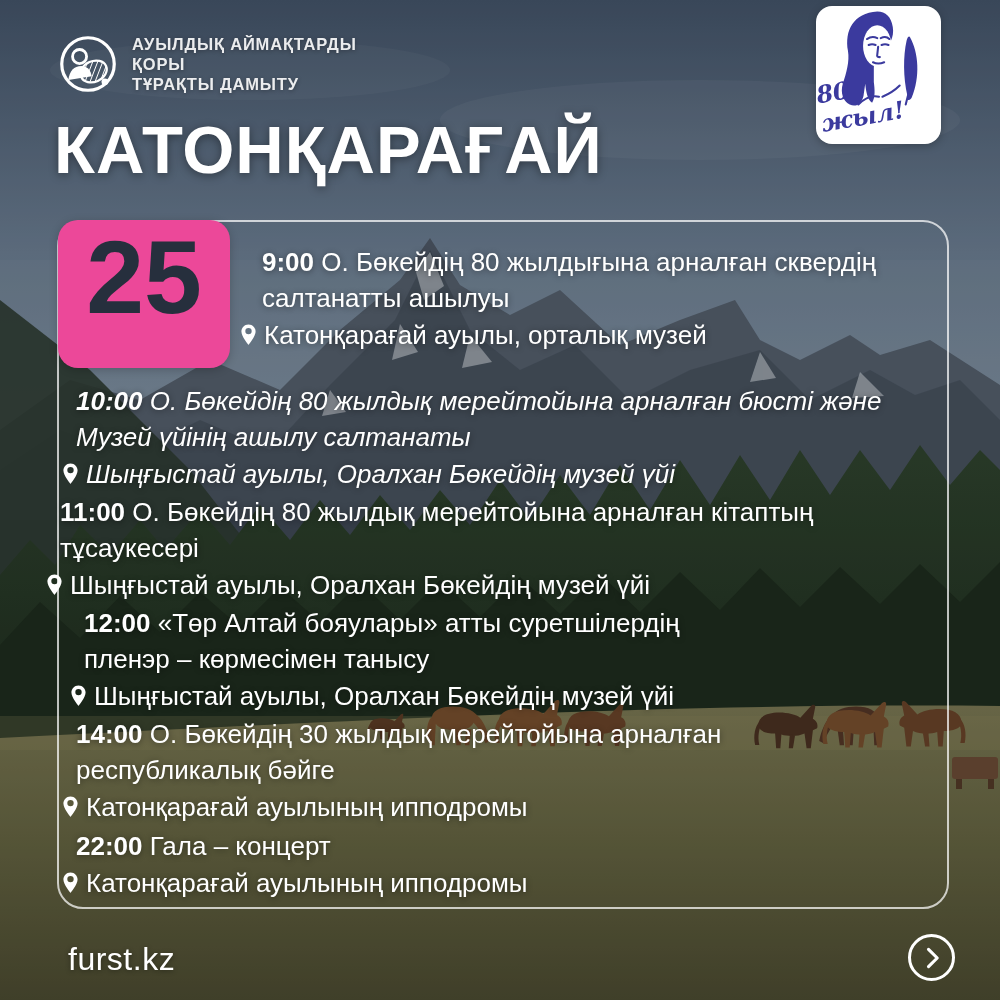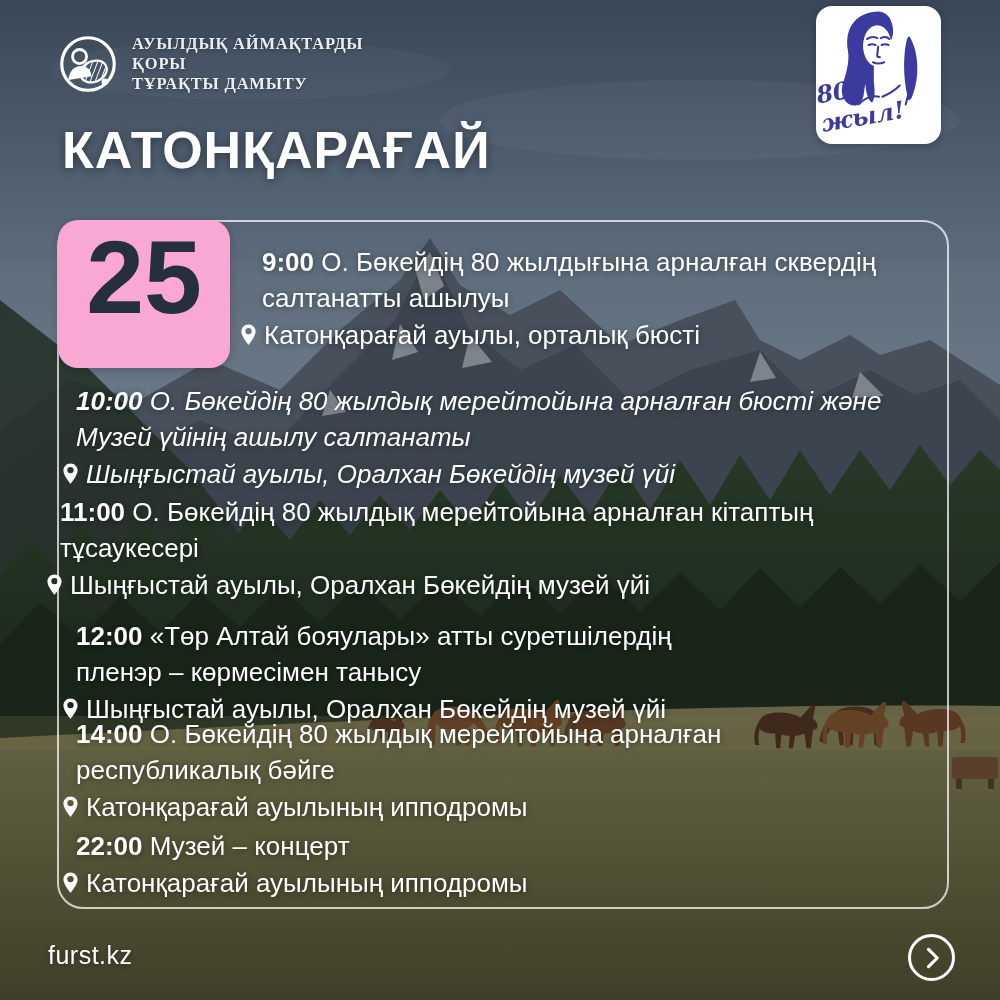--- a/index.html
+++ b/index.html
@@ -5,51 +5,51 @@
   html,body{margin:0;padding:0;background:#222;}
   .poster{
     position:relative;width:1000px;height:1000px;overflow:hidden;
     font-family:"Liberation Sans",sans-serif;color:#fff;
   }
   .bg{position:absolute;inset:0;}
   .bg svg{display:block;width:100%;height:100%;}
   .overlay{position:absolute;inset:0;background:rgba(16,22,32,.20);pointer-events:none;}
 
   
-  .org-block{position:absolute;left:58px;top:34px;display:flex;align-items:center;gap:14px;font-family:Liberation Serif, serif;}
+  .org-block{position:absolute;left:58px;top:34px;display:flex;align-items:center;gap:14px;}
   .org-icon{width:60px;height:60px;flex:0 0 auto;}
   .org-name{font-size:16.5px;line-height:20px;font-weight:700;letter-spacing:.8px;
     color:rgba(255,255,255,.9);text-transform:uppercase;text-shadow:0 1px 4px rgba(0,0,0,.35);}
   .badge{position:absolute;left:816px;top:6px;width:125px;height:138px;background:#fff;
     border-radius:16px;box-shadow:0 2px 8px rgba(0,0,0,.25);overflow:hidden;}
   .badge svg{position:absolute;left:4px;top:2px;width:118px;height:112px;}
   .badge-caption{position:absolute;left:8px;bottom:6px;width:110px;
     font-family:"DejaVu Serif",serif;font-style:italic;font-weight:700;font-size:24px;
     color:#3b3a9e;transform:rotate(-10deg);transform-origin:left bottom;}
 
-  .title{position:absolute;left:54px;top:116px;margin:8px;font-size:52px;font-weight:700;
+  .title{position:absolute;left:54px;top:116px;margin:0;font-size:67px;font-weight:700;
     letter-spacing:1px;line-height:1;text-shadow:0 2px 10px rgba(0,0,0,.4);}
 
   
   .panel{position:absolute;left:57px;top:220px;width:888px;height:685px;
     border:2px solid rgba(255,255,255,.72);border-radius:26px;}
-  .date-card{position:absolute;left:58px;top:220px;width:172px;height:148px;background:#f9a8d4;
+  .date-card{position:absolute;left:58px;top:220px;width:172px;height:148px;background:#ec4899;
     border-radius:20px;text-align:center;box-shadow:0 2px 10px rgba(0,0,0,.2);}
   .date-day{font-size:104px;line-height:.92;font-weight:700;color:#262f3d;margin-top:10px;}
   .date-month{font-size:37px;font-weight:700;color:#262f3d;letter-spacing:1px;margin-top:-4px;}
 
   .event{position:absolute;text-shadow:0 1px 6px rgba(0,0,0,.45);}
   .event .line1{margin:0 0 0 14px;font-size:26px;line-height:36px;white-space:pre-line;}
   .event.first .line1{margin-left:22px;}
   .event .time{font-weight:700;}
   .loc{display:flex;align-items:flex-start;gap:7px;font-size:26px;line-height:36px;margin-top:1px;}
   .loc .pin{flex:0 0 auto;margin-top:6px;}
 
   
-  .site{position:absolute;left:48px;top:941px;font-size:25px;letter-spacing:.5px;
+  .site{position:absolute;left:68px;top:941px;font-size:32px;letter-spacing:.5px;
     text-shadow:0 1px 5px rgba(0,0,0,.4);cursor:pointer;}
   .next-btn{position:absolute;left:908px;top:934px;width:47px;height:47px;border:3px solid #fff;
     border-radius:50%;box-sizing:border-box;display:flex;align-items:center;justify-content:center;
     cursor:pointer;}
 </style>
 </head>
 <body>
 
 <div class="poster">
 
@@ -181,21 +181,21 @@
     <div class="date-day">25</div>
   </div>
 
   <div class="event first" style="left:240px;top:244px;width:706px;">
     <p class="line1"><span class="time">9:00</span> <span class="desc">О. Бөкейдің 80 жылдығына арналған сквердің
 салтанатты ашылуы</span></p>
     <div class="loc">
       <svg class="pin" width="17" height="24" viewBox="0 0 24 32">
           <path d="M12 1C6 1 2 6 2 11c0 7 10 19 10 19s10-12 10-19C22 6 18 1 12 1zm0 14a4.5 4.5 0 1 1 0-9 4.5 4.5 0 0 1 0 9z" fill="#fff"></path>
         </svg>
-      <span>Катонқарағай ауылы, орталық бюсті</span>
+      <span>Катонқарағай ауылы, орталық музей</span>
     </div>
   </div>
 
   <div class="event" style="left:62px;top:383px;width:876px;font-style:italic;">
     <p class="line1"><span class="time">10:00</span> <span class="desc">О. Бөкейдің 80 жылдық мерейтойына  арналған бюсті және
 Музей үйінің ашылу салтанаты</span></p>
     <div class="loc">
       <svg class="pin" width="17" height="24" viewBox="0 0 24 32">
           <path d="M12 1C6 1 2 6 2 11c0 7 10 19 10 19s10-12 10-19C22 6 18 1 12 1zm0 14a4.5 4.5 0 1 1 0-9 4.5 4.5 0 0 1 0 9z" fill="#fff"></path>
         </svg>
@@ -207,44 +207,44 @@
     <p class="line1"><span class="time">11:00</span> <span class="desc">О. Бөкейдің 80 жылдық мерейтойына арналған кітаптың
 тұсаукесері</span></p>
     <div class="loc">
       <svg class="pin" width="17" height="24" viewBox="0 0 24 32">
           <path d="M12 1C6 1 2 6 2 11c0 7 10 19 10 19s10-12 10-19C22 6 18 1 12 1zm0 14a4.5 4.5 0 1 1 0-9 4.5 4.5 0 0 1 0 9z" fill="#fff"></path>
         </svg>
       <span>Шыңғыстай ауылы, Оралхан Бөкейдің музей үйі</span>
     </div>
   </div>
 
-  <div class="event" style="left:62px;top:605px;width:876px;margin-top:13px;">
+  <div class="event" style="left:70px;top:605px;width:876px;">
     <p class="line1"><span class="time">12:00</span> <span class="desc">«Төр Алтай бояулары» атты суретшілердің
 пленэр – көрмесімен танысу</span></p>
     <div class="loc">
       <svg class="pin" width="17" height="24" viewBox="0 0 24 32">
           <path d="M12 1C6 1 2 6 2 11c0 7 10 19 10 19s10-12 10-19C22 6 18 1 12 1zm0 14a4.5 4.5 0 1 1 0-9 4.5 4.5 0 0 1 0 9z" fill="#fff"></path>
         </svg>
       <span>Шыңғыстай ауылы, Оралхан Бөкейдің музей үйі</span>
     </div>
   </div>
 
   <div class="event" style="left:62px;top:716px;width:876px;">
-    <p class="line1"><span class="time">14:00</span> <span class="desc">О. Бөкейдің 80 жылдық мерейтойына арналған
+    <p class="line1"><span class="time">14:00</span> <span class="desc">О. Бөкейдің 30 жылдық мерейтойына арналған
 республикалық бәйге</span></p>
     <div class="loc">
       <svg class="pin" width="17" height="24" viewBox="0 0 24 32">
           <path d="M12 1C6 1 2 6 2 11c0 7 10 19 10 19s10-12 10-19C22 6 18 1 12 1zm0 14a4.5 4.5 0 1 1 0-9 4.5 4.5 0 0 1 0 9z" fill="#fff"></path>
         </svg>
       <span>Катонқарағай ауылының ипподромы</span>
     </div>
   </div>
 
   <div class="event" style="left:62px;top:828px;width:876px;">
-    <p class="line1"><span class="time">22:00</span> <span class="desc">Музей – концерт</span></p>
+    <p class="line1"><span class="time">22:00</span> <span class="desc">Гала – концерт</span></p>
     <div class="loc">
       <svg class="pin" width="17" height="24" viewBox="0 0 24 32">
           <path d="M12 1C6 1 2 6 2 11c0 7 10 19 10 19s10-12 10-19C22 6 18 1 12 1zm0 14a4.5 4.5 0 1 1 0-9 4.5 4.5 0 0 1 0 9z" fill="#fff"></path>
         </svg>
       <span>Катонқарағай ауылының ипподромы</span>
     </div>
   </div>
 
   <div class="site">furst.kz</div>
   <div class="next-btn">

